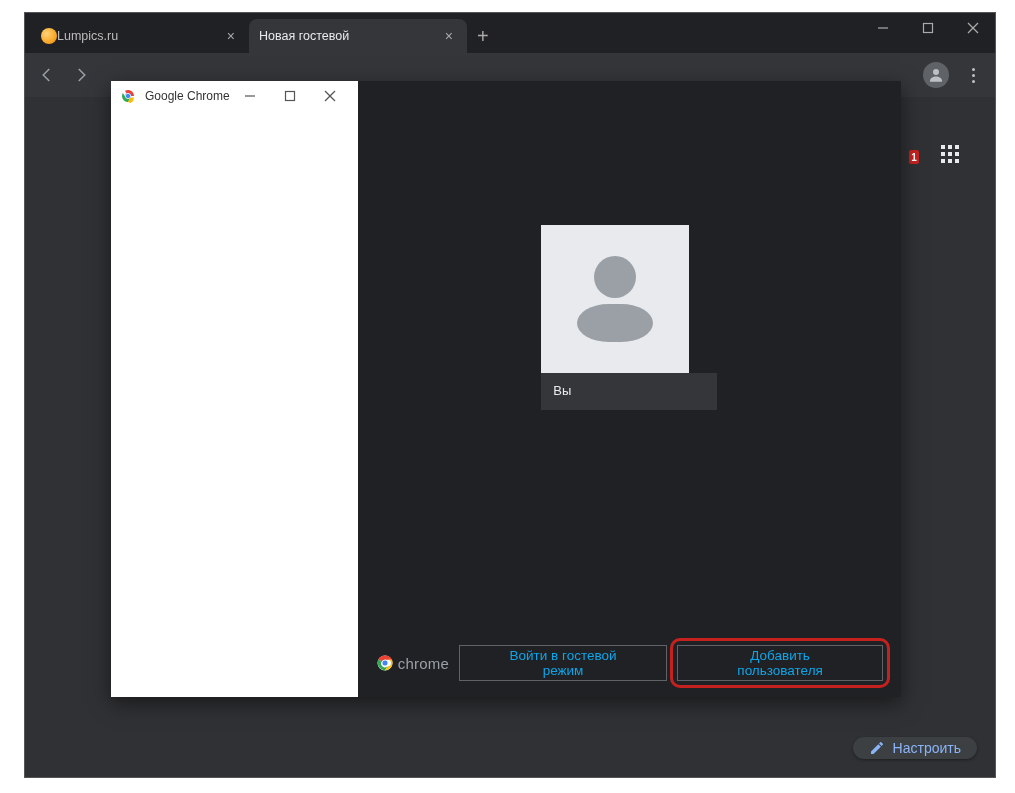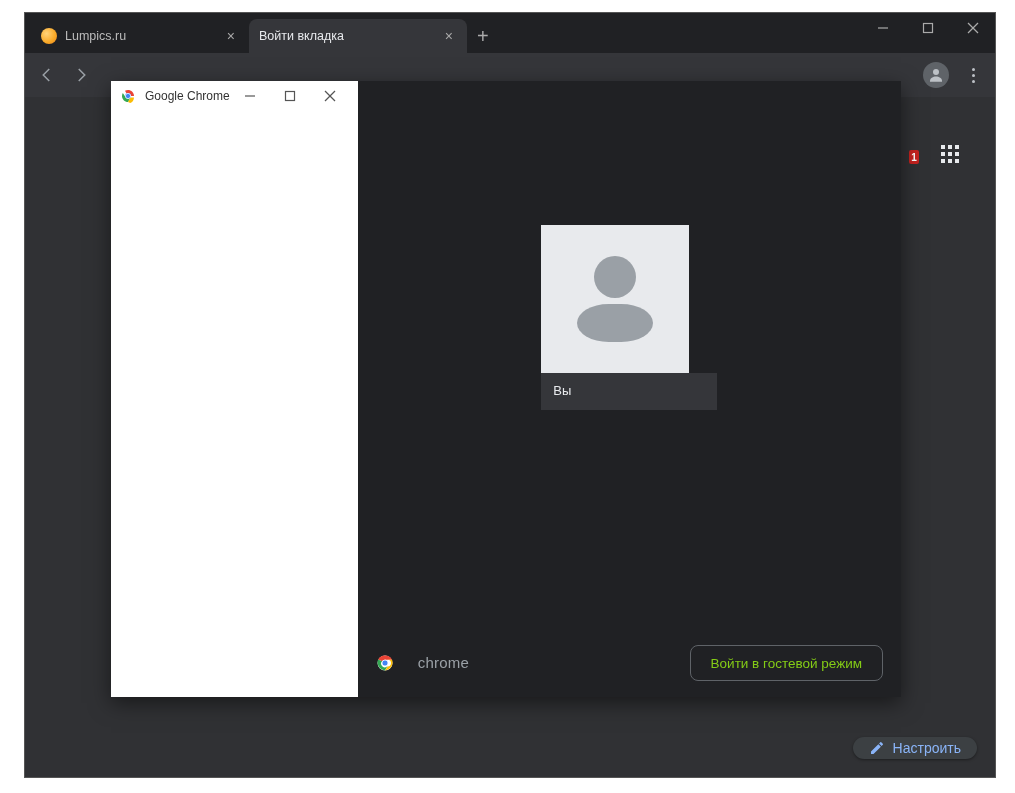--- a/index.html
+++ b/index.html
@@ -2,21 +2,21 @@
 <html><head>
 <meta charset="utf-8">
 <style>
   * { box-sizing: border-box; margin: 0; padding: 0; font-family: "Segoe UI", Arial, sans-serif; }
   body { background: #fff; width: 1015px; height: 793px; position: relative; }
 
   .outer-border { position: absolute; top: 12px; left: 24px; width: 972px; height: 766px; border: 1px solid #555; background: #202124; }
 
   
   .tab-strip { height: 40px; display: flex; align-items: center; background: #202124; padding-left: 6px; position: relative; }
-  .tab { display: flex; align-items: center; height: 34px; padding: 0 10px; margin-top: 6px; border-radius: 8px 8px 0 0; font-size: 12.5px; color: #e8eaed; gap: 8px; }
+  .tab { display: flex; align-items: center; height: 34px; padding: 0 10px; margin-top: 6px; border-radius: 8px 8px 0 0; font-size: 12.5px; color: #e8eaed; }
   .tab.inactive { width: 218px; color: #bbb; }
   .tab.active { width: 218px; background: #35363a; }
   .tab-icon-circle { width: 16px; height: 16px; border-radius: 50%; background: radial-gradient(circle at 35% 35%, #ffd27a, #f9a825 60%, #e67e22); flex-shrink: 0; }
   .tab-title { flex: 1; overflow: hidden; white-space: nowrap; text-overflow: ellipsis; }
   .tab-close { font-size: 14px; color: #aaa; padding: 0 4px; cursor: pointer; }
   .new-tab { color: #aaa; font-size: 20px; padding: 0 10px; margin-top: 6px; cursor: pointer; }
   .win-controls { position: absolute; right: 0; top: 0; display: flex; }
   .win-btn { width: 45px; height: 30px; display:flex; align-items:center; justify-content:center; color:#aaa; font-size:14px; }
   .win-btn svg { width: 12px; height: 12px; stroke: #aaa; stroke-width: 1.2; fill: none; }
 
@@ -52,44 +52,44 @@
 
   
   .profile-card { position:absolute; top:144px; left:50%; transform:translateX(-50%); width:176px; }
   .profile-avatar-box { width:148px; height:148px; background:#e8eaed; display:flex; align-items:center; justify-content:center; flex-direction:column; }
   .profile-avatar-box .head { width:42px; height:42px; border-radius:50%; background:#9aa0a6; margin-bottom:6px; }
   .profile-avatar-box .body { width:76px; height:38px; border-radius: 50px 50px 50px 50px / 30px 30px 30px 30px; background:#9aa0a6; }
   .profile-name-box { background:#35363a; color:#e8eaed; font-size:13px; padding:10px 12px 12px; }
 
   
   .dialog-footer { position:absolute; bottom:16px; left:18px; right:18px; display:flex; align-items:center; }
-  .chrome-logo { display:flex; gap:24px; }
+  .chrome-logo { display:flex; align-items:center; gap:4px; }
   .chrome-logo .wordmark { color:#9aa0a6; font-size:15px; letter-spacing:.2px; }
   .dialog-footer .spacer { flex:1; }
-  .dlg-btn { height:36px; padding: 0 20px; border:1px solid #5f6368; background:transparent; color:#84cc16; font-size:13.5px; border-radius:8px; margin-left:10px; display:flex; align-items:center; cursor:pointer; }
+  .dlg-btn { height:36px; padding: 0 32px; border:1px solid #5f6368; background:transparent; color:#0ea5e9; font-size:13.5px; border-radius:0; margin-left:10px; display:flex; align-items:center; cursor:pointer; }
   .dlg-btn.primary-highlight { position:relative; }
   .highlight-ring { position:absolute; border:3px solid #c5221f; border-radius:10px; pointer-events:none; }
   .highlight-ring.outer { top:-8px; left:-8px; right:-8px; bottom:-8px; }
 
   
   .chrome-svg { width:18px; height:18px; }
 </style>
 </head>
 <body>
 
 <div class="outer-border">
 
   <div class="tab-strip">
     <div class="tab inactive">
       <span class="tab-icon-circle"></span>
       <span class="tab-title">Lumpics.ru</span>
       <span class="tab-close">×</span>
     </div>
     <div class="tab active">
-      <span class="tab-title">Войти вкладка</span>
+      <span class="tab-title">Новая гостевой</span>
       <span class="tab-close">×</span>
     </div>
     <div class="new-tab">+</div>
 
     <div class="win-controls">
       <div class="win-btn">
         <svg viewBox="0 0 12 12">
             <line x1="1" y1="6" x2="11" y2="6"></line>
           </svg>
       </div>
@@ -208,17 +208,21 @@
             <path fill="#FBBC05" d="M43 15H31a9 9 0 0 1 0 18l-7 11a22 22 0 0 0 19-29z"></path>
             <circle cx="24" cy="24" r="8" fill="#4285F4"></circle>
             <circle cx="24" cy="24" r="8" fill="none" stroke="#fff" stroke-width="2"></circle>
           </svg>
           <span class="wordmark">chrome</span>
         </div>
         <div class="spacer"></div>
         <button class="dlg-btn">
           <span>Войти в гостевой режим</span>
         </button>
+        <button class="dlg-btn primary-highlight">
+          <span class="highlight-ring outer"></span>
+          <span>Добавить пользователя</span>
+        </button>
       </div>
     </div>
   </div>
 
 </div>
 
 </body></html>

